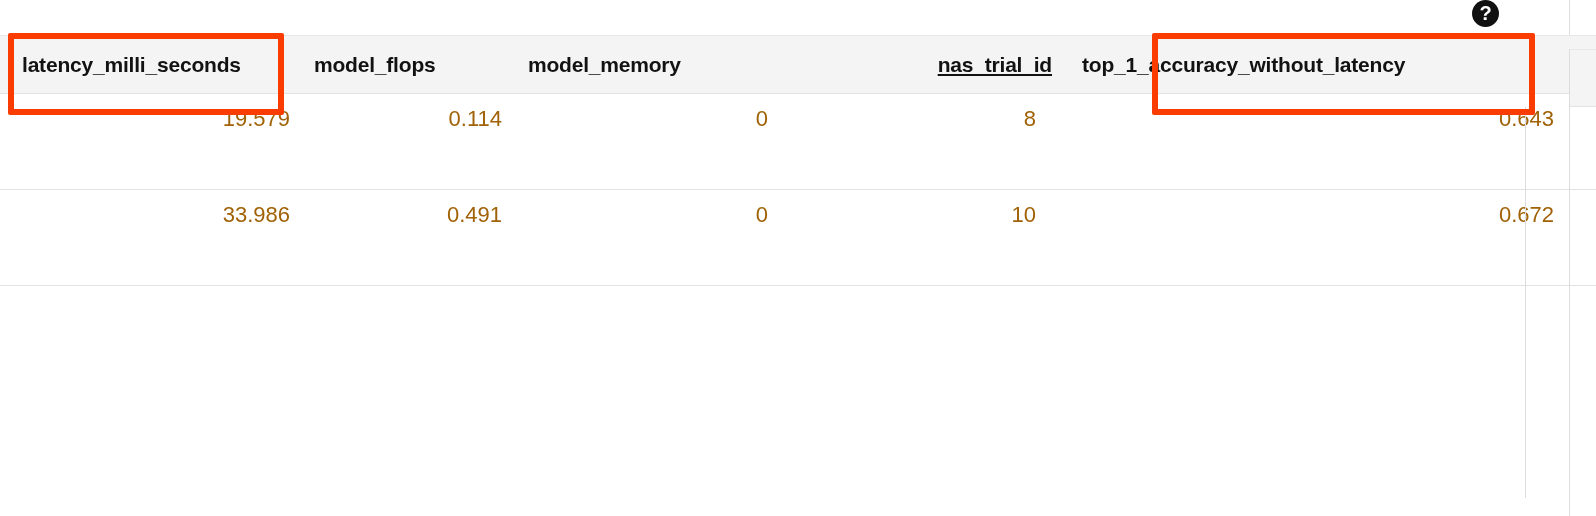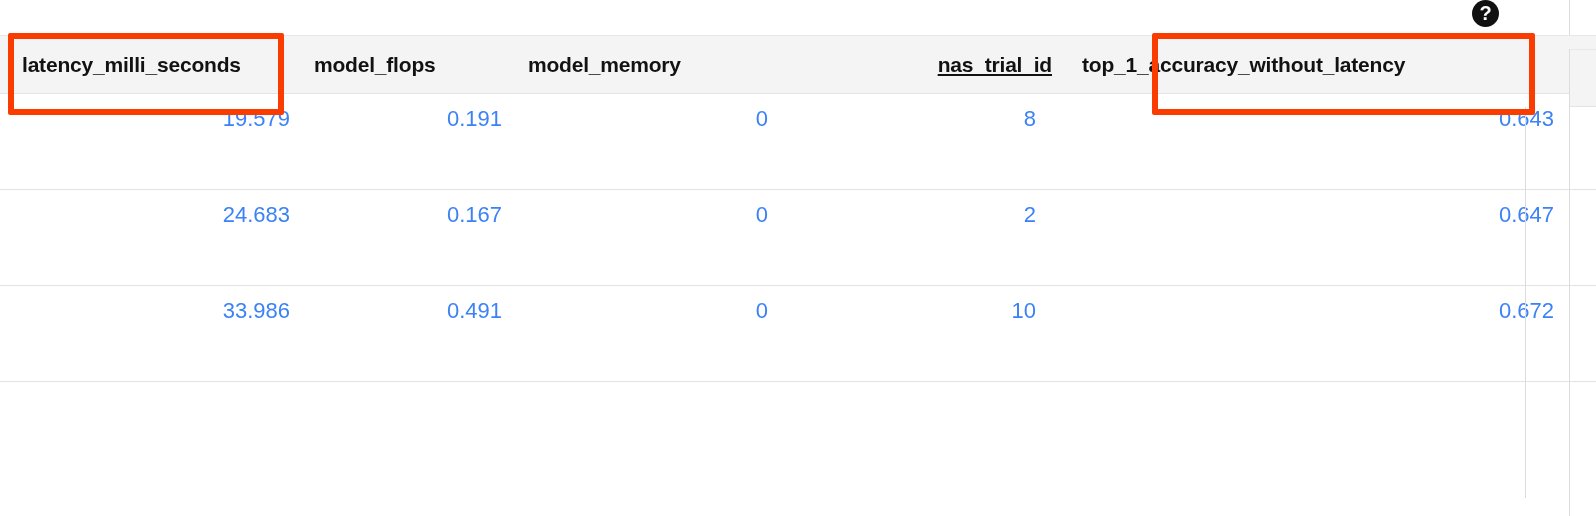--- a/index.html
+++ b/index.html
@@ -87,21 +87,21 @@
   table.grid thead th.col-mem { text-align: left; padding-right: 4px; }
   table.grid thead th.col-nas { text-align: right; padding-right: 10px; text-decoration: underline; }
   table.grid thead th.col-top1 { text-align: left; padding-left: 20px; }
   table.grid thead th.col-pad { padding: 0; }
 
   table.grid tbody td {
     height: 96px;
     padding: 0 14px;
     font-size: 22px;
     font-weight: 400;
-    color: #3b82f6;
+    color: #a16207;
     text-align: right;
     vertical-align: top;
     padding-top: 12px;
     border-bottom: 1px solid #e3e3e3;
     background: #ffffff;
     box-sizing: border-box;
     white-space: nowrap;
   }
   table.grid tbody td.col-lat { padding-right: 10px; }
   table.grid tbody td.col-flops { padding-right: 12px; }
@@ -161,32 +161,24 @@
           <th class="col-flops" style="width:214px">model_flops</th>
           <th class="col-mem" style="width:276px">model_memory</th>
           <th class="col-nas" style="width:272px">nas_trial_id</th>
           <th class="col-top1" style="width:508px">top_1_accuracy_without_latency</th>
           <th class="col-pad" style="width:26px"></th>
         </tr>
       </thead>
       <tbody>
         <tr>
           <td class="col-lat">19.579</td>
-          <td class="col-flops">0.191</td>
+          <td class="col-flops">0.114</td>
           <td class="col-mem">0</td>
           <td class="col-nas">8</td>
           <td class="col-top1">0.643</td>
-          <td class="col-pad"></td>
-        </tr>
-        <tr>
-          <td class="col-lat">24.683</td>
-          <td class="col-flops">0.167</td>
-          <td class="col-mem">0</td>
-          <td class="col-nas">2</td>
-          <td class="col-top1">0.647</td>
           <td class="col-pad"></td>
         </tr>
         <tr>
           <td class="col-lat">33.986</td>
           <td class="col-flops">0.491</td>
           <td class="col-mem">0</td>
           <td class="col-nas">10</td>
           <td class="col-top1">0.672</td>
           <td class="col-pad"></td>
         </tr>

